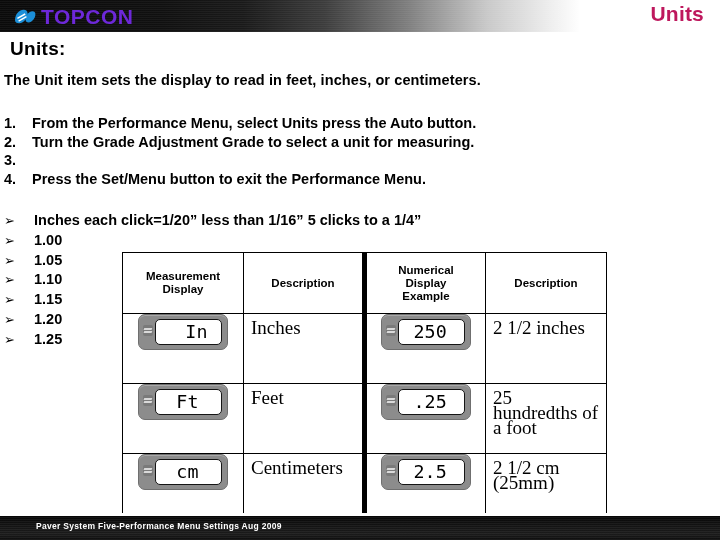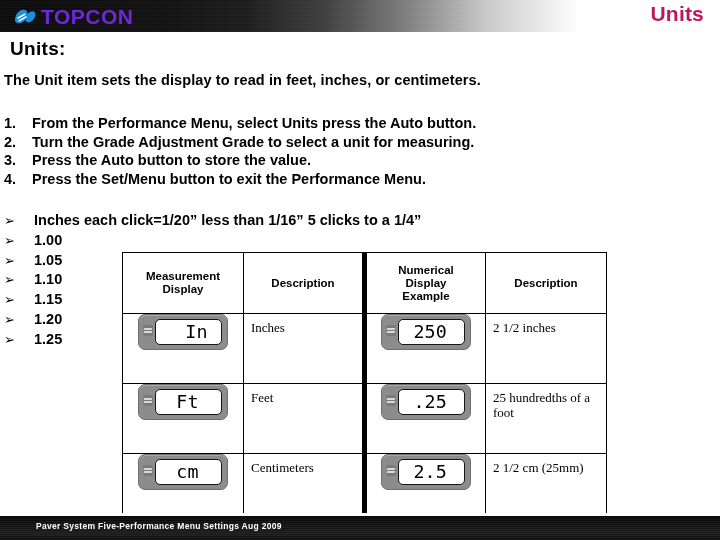--- a/index.html
+++ b/index.html
@@ -91,21 +91,21 @@
   .c1{width:114px;margin-top:20px;}
   .c2{width:112px;}
   .c3{width:112px;}
   .c4{width:114px;}
   
   .div-left{border-left:5px solid #000 !important;}
   .div-right{border-right:5px solid #000 !important;}
   thead .hdr-row th{border-bottom:1px solid #000;}
   .desc-cell{
     font-family:"Liberation Serif",serif;
-    font-size:13px;line-height:15px;
+    font-size:19px;line-height:15px;
     padding:6px 7px !important;vertical-align:top;
     letter-spacing:0;
   }
   .disp-cell{text-align:center;vertical-align:middle;}
 
   
   .lcd{
     display:inline-block;position:relative;
     width:88px;height:34px;
     background:#8c8c8c;
@@ -192,21 +192,20 @@
   <div class="row">
     <span class="num">1.</span>
     <span>From the Performance Menu, select Units press the Auto button.</span>
   </div>
   <div class="row">
     <span class="num">2.</span>
     <span>Turn the Grade Adjustment Grade to select a unit for measuring.</span>
   </div>
   <div class="row">
     <span class="num">3.</span>
-    <span>Press the Auto button to store the value.</span>
   </div>
   <div class="row">
     <span class="num">4.</span>
     <span>Press the Set/Menu button to exit the Performance Menu.</span>
   </div>
 </div>
 
 <div class="bullets">
   <div class="row">
     <span class="bul">➢</span>

